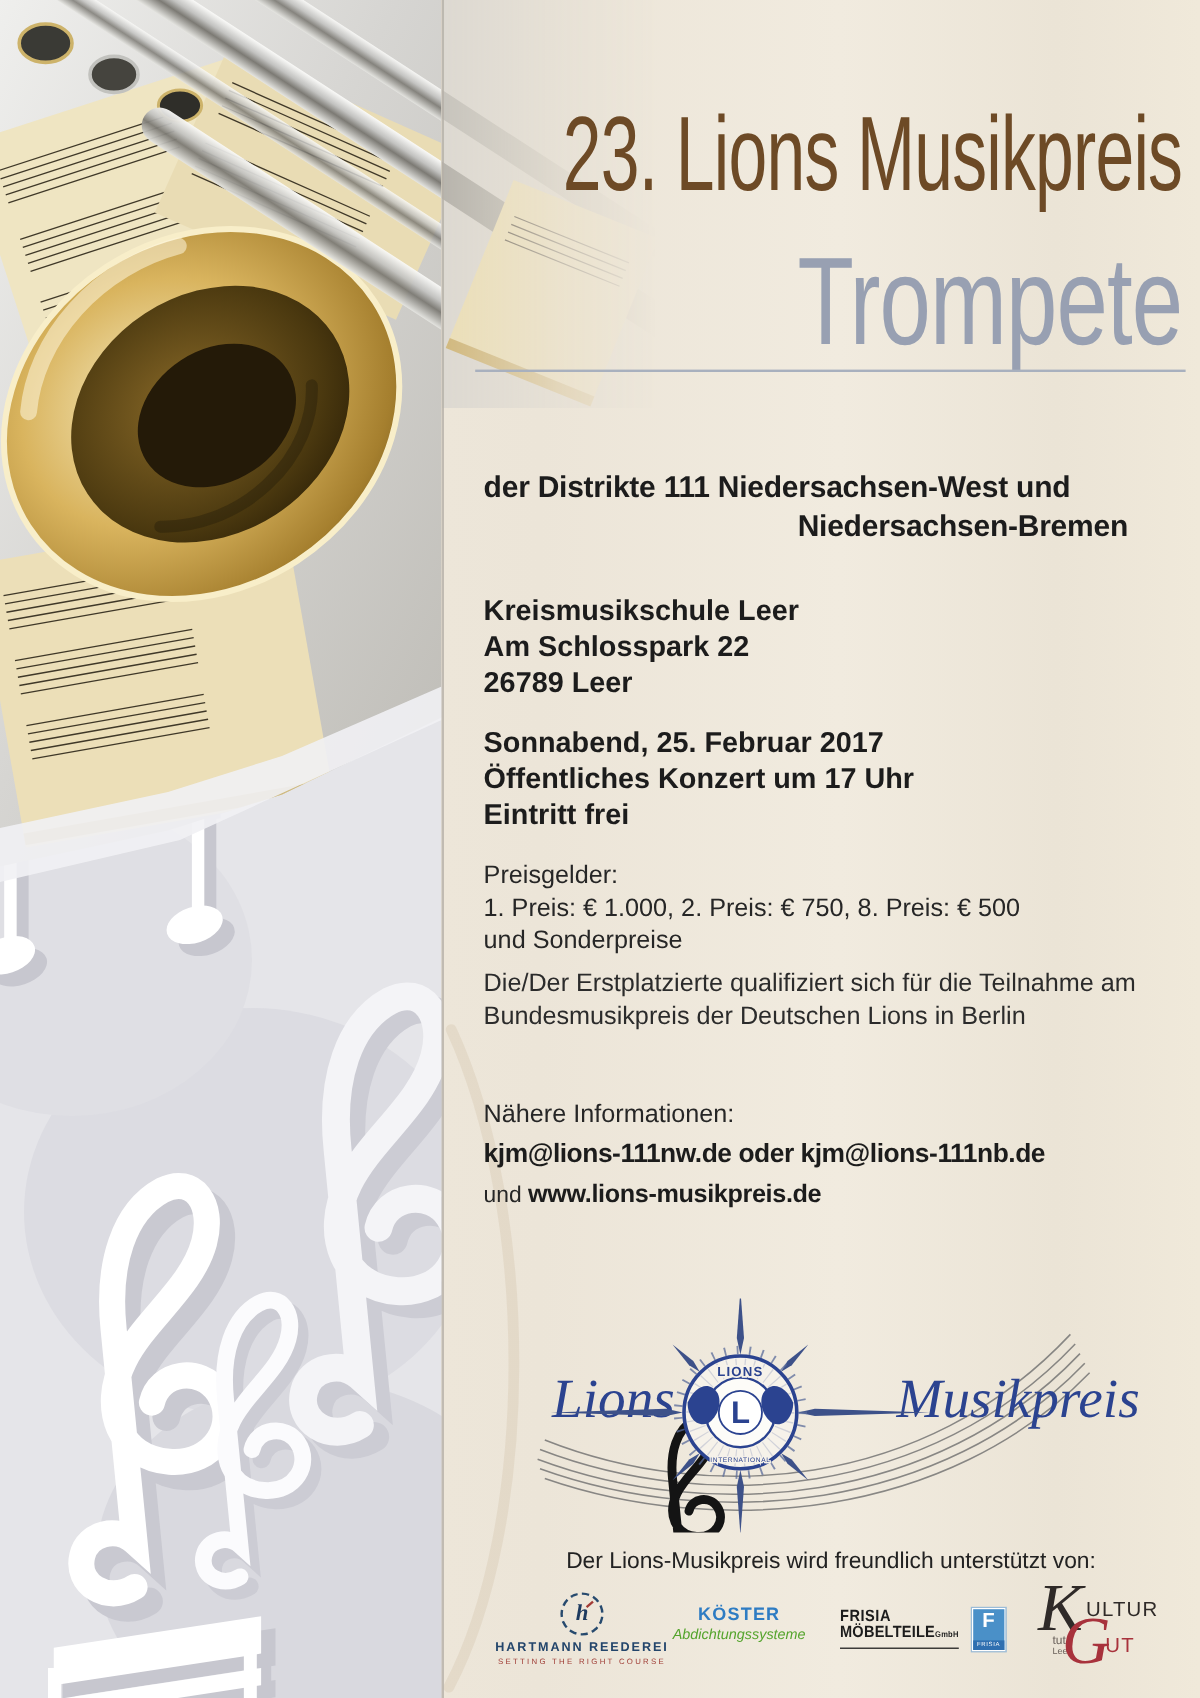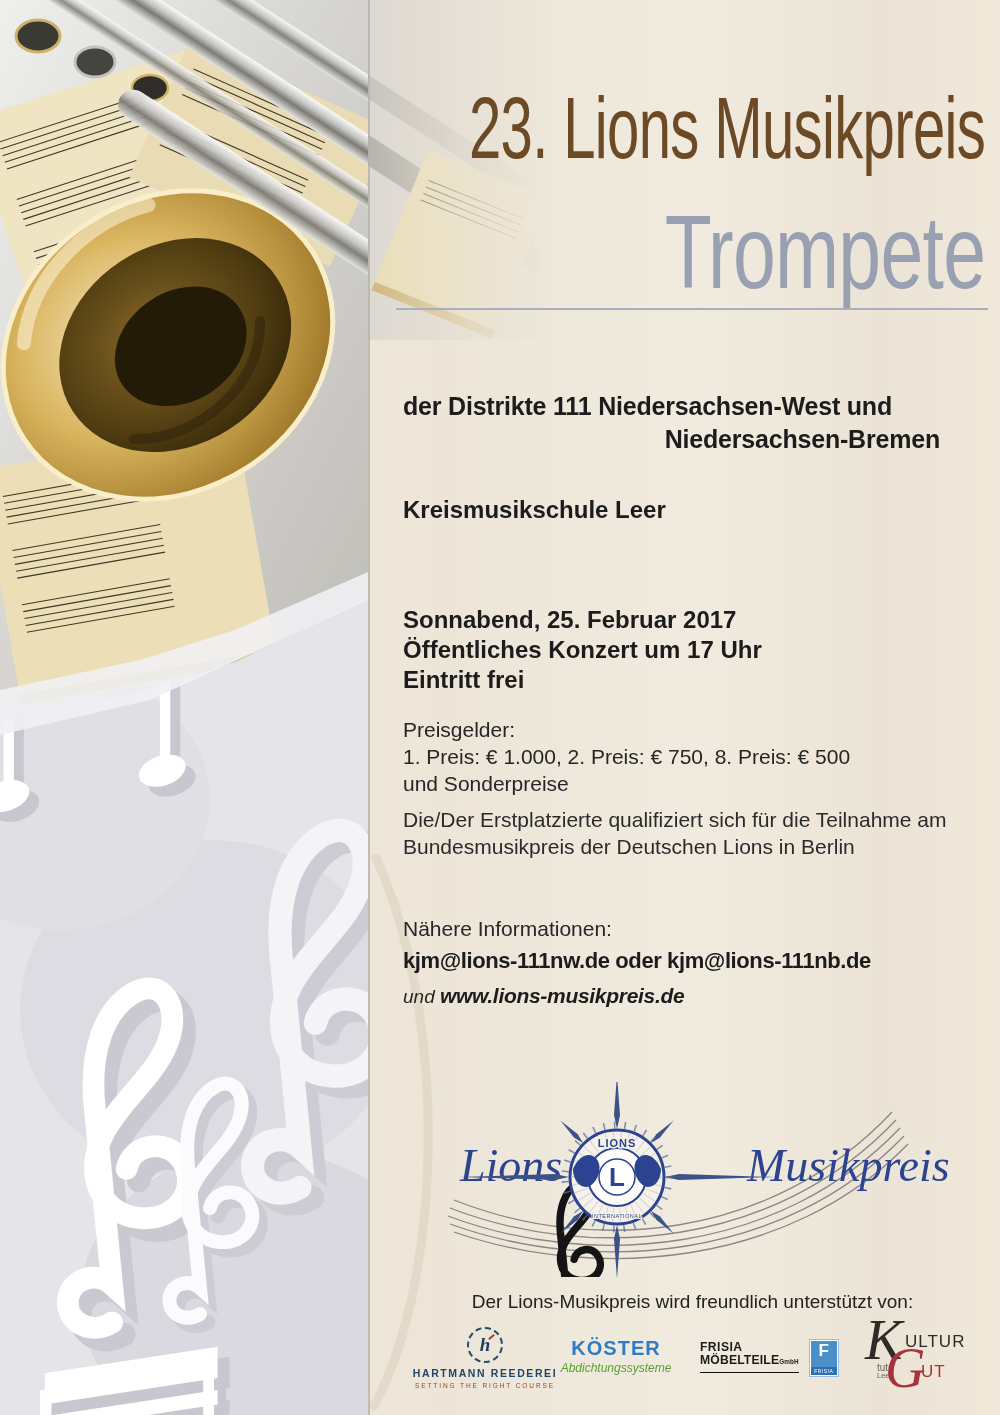--- a/index.html
+++ b/index.html
@@ -16,34 +16,34 @@
   
   .subtitle{left:403px;top:390px;width:537px;font-size:25px;font-weight:bold;line-height:33px;letter-spacing:-.2px;}
   .subtitle .l1{white-space:nowrap;}
   .subtitle .l2{text-align:right;white-space:nowrap;}
   .venue{left:403px;top:495px;font-size:24px;font-weight:bold;line-height:30px;}
   .event{left:403px;top:605px;font-size:24px;font-weight:bold;line-height:30px;}
   .prizes{left:403px;top:716px;font-size:21px;line-height:27px;color:#262626;white-space:nowrap;}
   .qualify{left:403px;top:806px;font-size:21px;line-height:27px;color:#2b2b2b;white-space:nowrap;}
   .info-h{left:403px;top:917px;font-size:21px;color:#262626;}
   .emails{left:403px;top:948px;font-size:22px;font-weight:bold;letter-spacing:-.4px;white-space:nowrap;}
-  .website{left:403px;top:984px;font-size:19px;color:#262626;white-space:nowrap;font-style:italic;}
+  .website{left:403px;top:984px;font-size:19px;color:#262626;white-space:nowrap;}
   .website .site{font-size:21px;font-weight:bold;letter-spacing:-.3px;color:#1c1c1c;}
   
   .support-h{left:400px;top:1291px;width:585px;text-align:center;font-size:19px;color:#222;}
   .sp{color:#1c1c1c;}
   .hartmann{left:405px;top:1327px;width:160px;text-align:center;}
   .hr-circle{width:32px;height:32px;margin:0 auto 4px auto;border:2px dashed #274a6e;border-radius:50%;
              display:flex;align-items:center;justify-content:center;position:relative;}
   .hr-circle span{font:italic bold 19px "Liberation Serif",serif;color:#1d3a5f;}
   .hr-circle i{position:absolute;right:6px;top:7px;width:7px;height:2px;background:#a33b35;transform:rotate(-40deg);}
   .hr-name{font-size:10.5px;font-weight:bold;letter-spacing:1.6px;color:#23456b;white-space:nowrap;}
   .hr-tag{font-size:6.5px;letter-spacing:1.9px;color:#9e3a33;margin-top:3px;white-space:nowrap;}
   .koester{left:556px;top:1337px;width:120px;text-align:center;}
-  .ko-name{font-size:20px;font-weight:bold;letter-spacing:1px;color:#2e7cc3;}
+  .ko-name{font-size:15px;font-weight:bold;letter-spacing:1px;color:#2e7cc3;}
   .ko-tag{font-size:12px;font-style:italic;color:#54a42c;margin-top:1px;}
   .frisia{left:700px;top:1340px;display:flex;gap:0;align-items:flex-start;}
   .fr-text{transform:scaleX(.9);transform-origin:0 0;border-bottom:1.5px solid #111;padding-bottom:3px;}
   .fr-l1{font-size:13.5px;font-weight:bold;letter-spacing:.5px;line-height:13px;}
   .fr-l2{font-size:13.5px;font-weight:bold;letter-spacing:.2px;line-height:14px;}
   .fr-l2 small{font-size:7px;font-weight:bold;}
   .fr-badge{width:26px;height:34px;background:#4a90c8;border:1.5px solid #fff;outline:1px solid #9bbcd8;
             display:flex;flex-direction:column;align-items:center;justify-content:space-between;}
   .fr-badge .f{color:#fff;font-weight:bold;font-size:17px;line-height:20px;}
   .fr-badge .strip{width:100%;background:#2f6fb0;color:#fff;font-size:5px;text-align:center;letter-spacing:.5px;line-height:8px;}
@@ -230,20 +230,22 @@
   <div class="abs title2">Trompete</div>
   <div class="abs title-rule"></div>
 
   <div class="abs subtitle">
     <div class="l1">der Distrikte 111 Niedersachsen-West und</div>
     <div class="l2">Niedersachsen-Bremen</div>
   </div>
 
   <div class="abs venue">
     <div>Kreismusikschule Leer</div>
+    <div>Am Schlosspark 22</div>
+    <div>26789 Leer</div>
   </div>
 
   <div class="abs event">
     <div>Sonnabend, 25. Februar 2017</div>
     <div>Öffentliches Konzert um 17 Uhr</div>
     <div>Eintritt frei</div>
   </div>
 
   <div class="abs prizes">
     <div>Preisgelder:</div>

